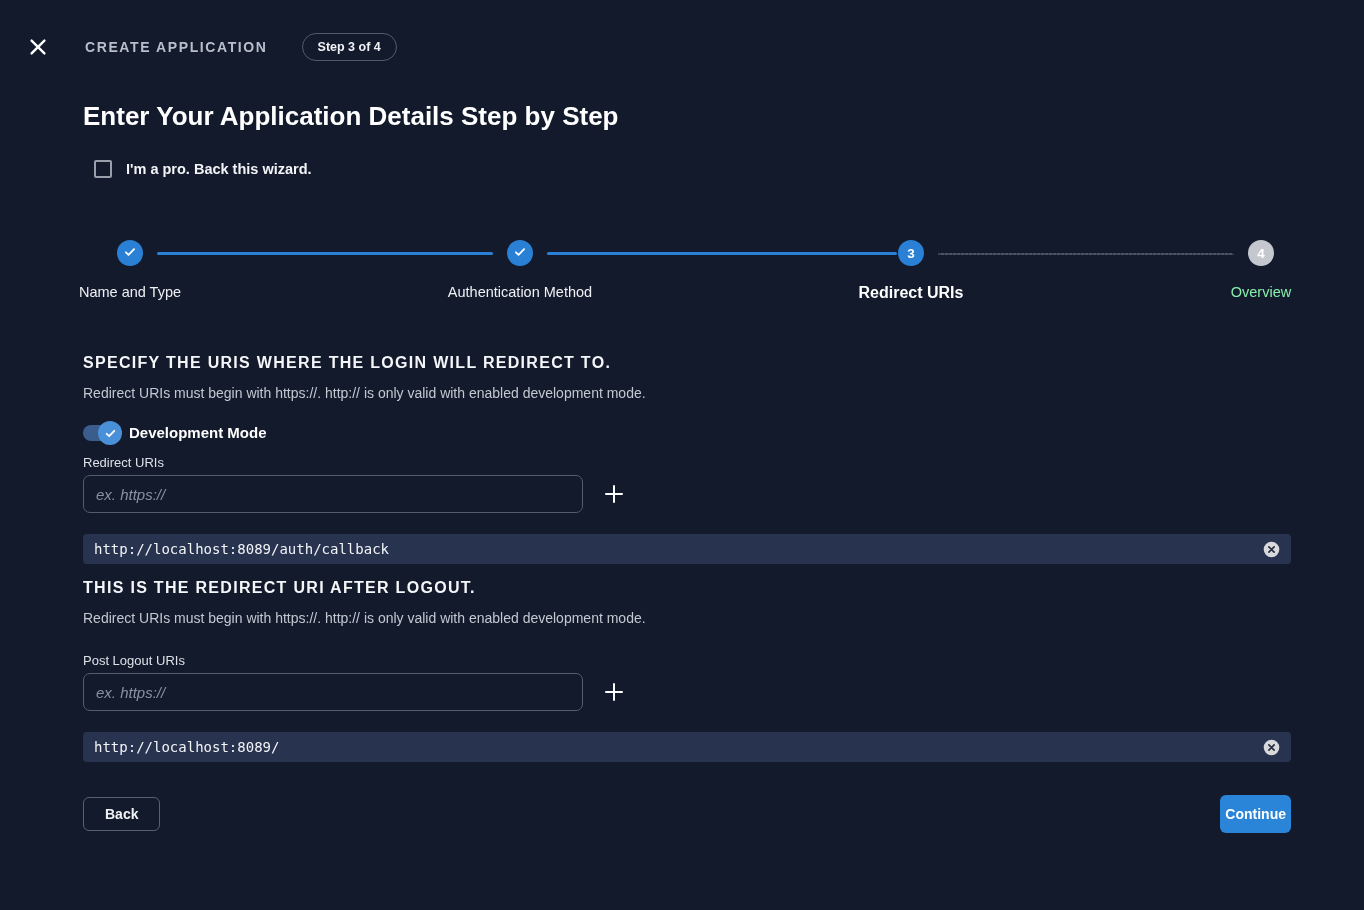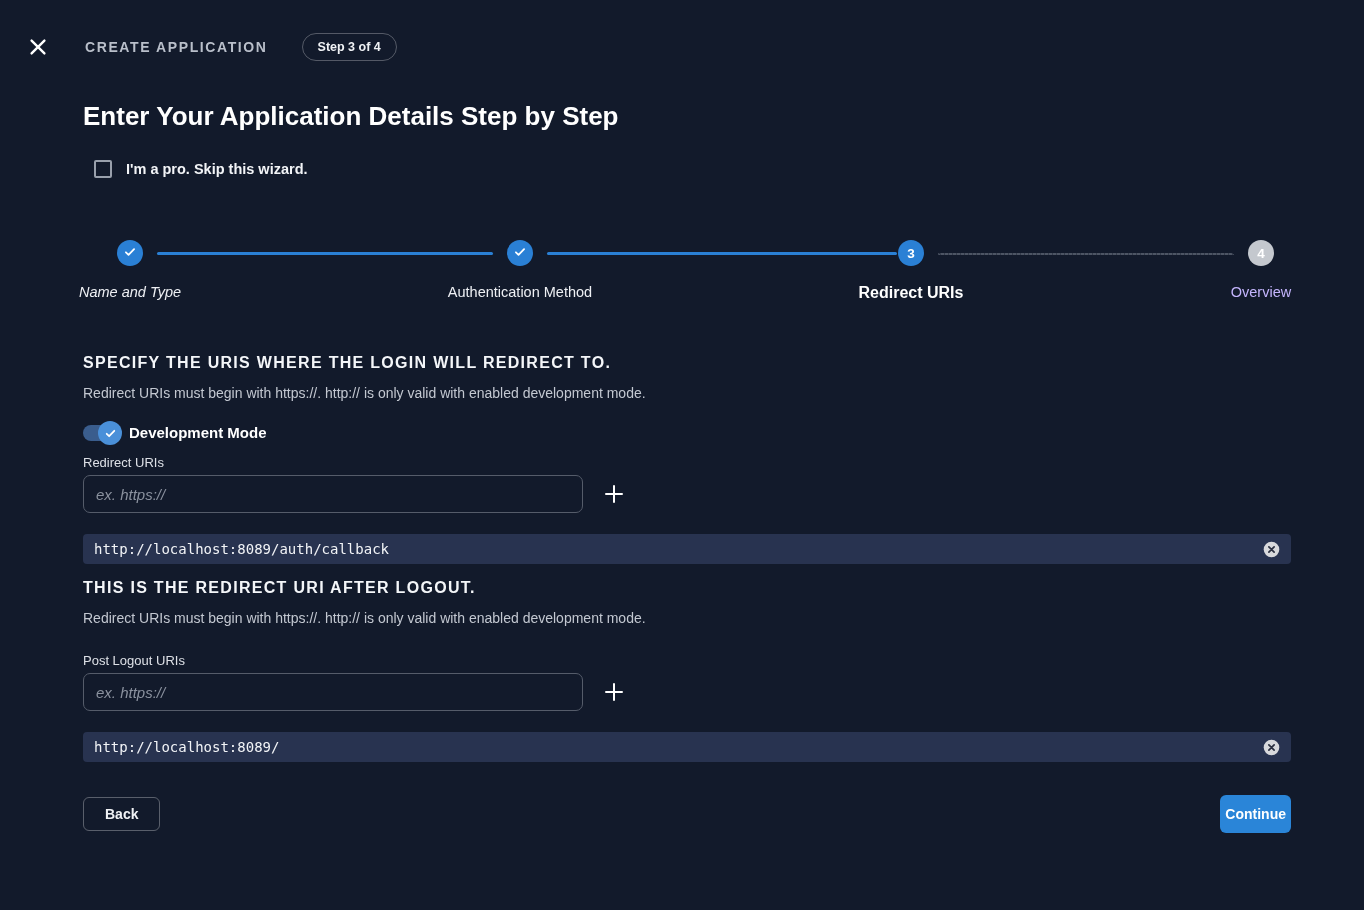--- a/index.html
+++ b/index.html
@@ -74,21 +74,21 @@
   .seg.dotted {
     height: 0; background: transparent;
     border-top: 2px dotted #4d5564; top: 13px;
   }
   .step-label {
     position: absolute; top: 44px;
     transform: translateX(-50%);
     font-size: 14.5px; color: #eef0f4; white-space: nowrap;
   }
   .step-label.active { font-weight: 700; font-size: 16px; color: #ffffff; }
-  .step-label.upcoming { color: #c4b5fd; }
+  .step-label.upcoming { color: #86efac; }
 
   
   .section-title {
     font-size: 16px; font-weight: 600; letter-spacing: 1.3px;
     color: #f4f6f9; text-transform: uppercase;
   }
   .section-desc {
     margin-top: 13px; font-size: 14px; color: #c3c8d1;
   }
   .mt-sec1 { margin-top: 48px; }
@@ -185,21 +185,21 @@
     <div class="app-title">CREATE APPLICATION</div>
     <div class="step-badge">Step 3 of 4</div>
   </div>
 
   <div class="content">
 
     <div class="h1">Enter Your Application Details Step by Step</div>
 
     <div class="skip-row">
       <div class="checkbox"></div>
-      <div class="skip-label">I'm a pro. Skip this wizard.</div>
+      <div class="skip-label">I'm a pro. Back this wizard.</div>
     </div>
 
     <div class="stepper">
       <div class="step-circle done" style="left:34px;">
         <span>
           <svg width="14" height="14" viewBox="0 0 24 24">
               <path d="M5 12.5l4.5 4.5L19 7" stroke="#ffffff" stroke-width="3" fill="none" stroke-linecap="round" stroke-linejoin="round"></path>
             </svg>
         </span>
       </div>
@@ -213,21 +213,21 @@
       </div>
       <div class="seg" style="left:464px; width:350px;"></div>
       <div class="step-circle active" style="left:815px;">
         <span>3</span>
       </div>
       <div class="seg dotted" style="left:855px; width:296px;"></div>
       <div class="step-circle upcoming" style="left:1165px;">
         <span>4</span>
       </div>
 
-      <div class="step-label" style="left:47px;font-style:italic;">Name and Type</div>
+      <div class="step-label" style="left:47px;">Name and Type</div>
       <div class="step-label" style="left:437px;">Authentication Method</div>
       <div class="step-label active" style="left:828px;">Redirect URIs</div>
       <div class="step-label upcoming" style="left:1178px;">Overview</div>
     </div>
 
     <div class="section-title mt-sec1">SPECIFY THE URIS WHERE THE LOGIN WILL REDIRECT TO.</div>
     <div class="section-desc">Redirect URIs must begin with https://. http:// is only valid with enabled development mode.</div>
 
     <div class="toggle-row">
       <div class="toggle">

